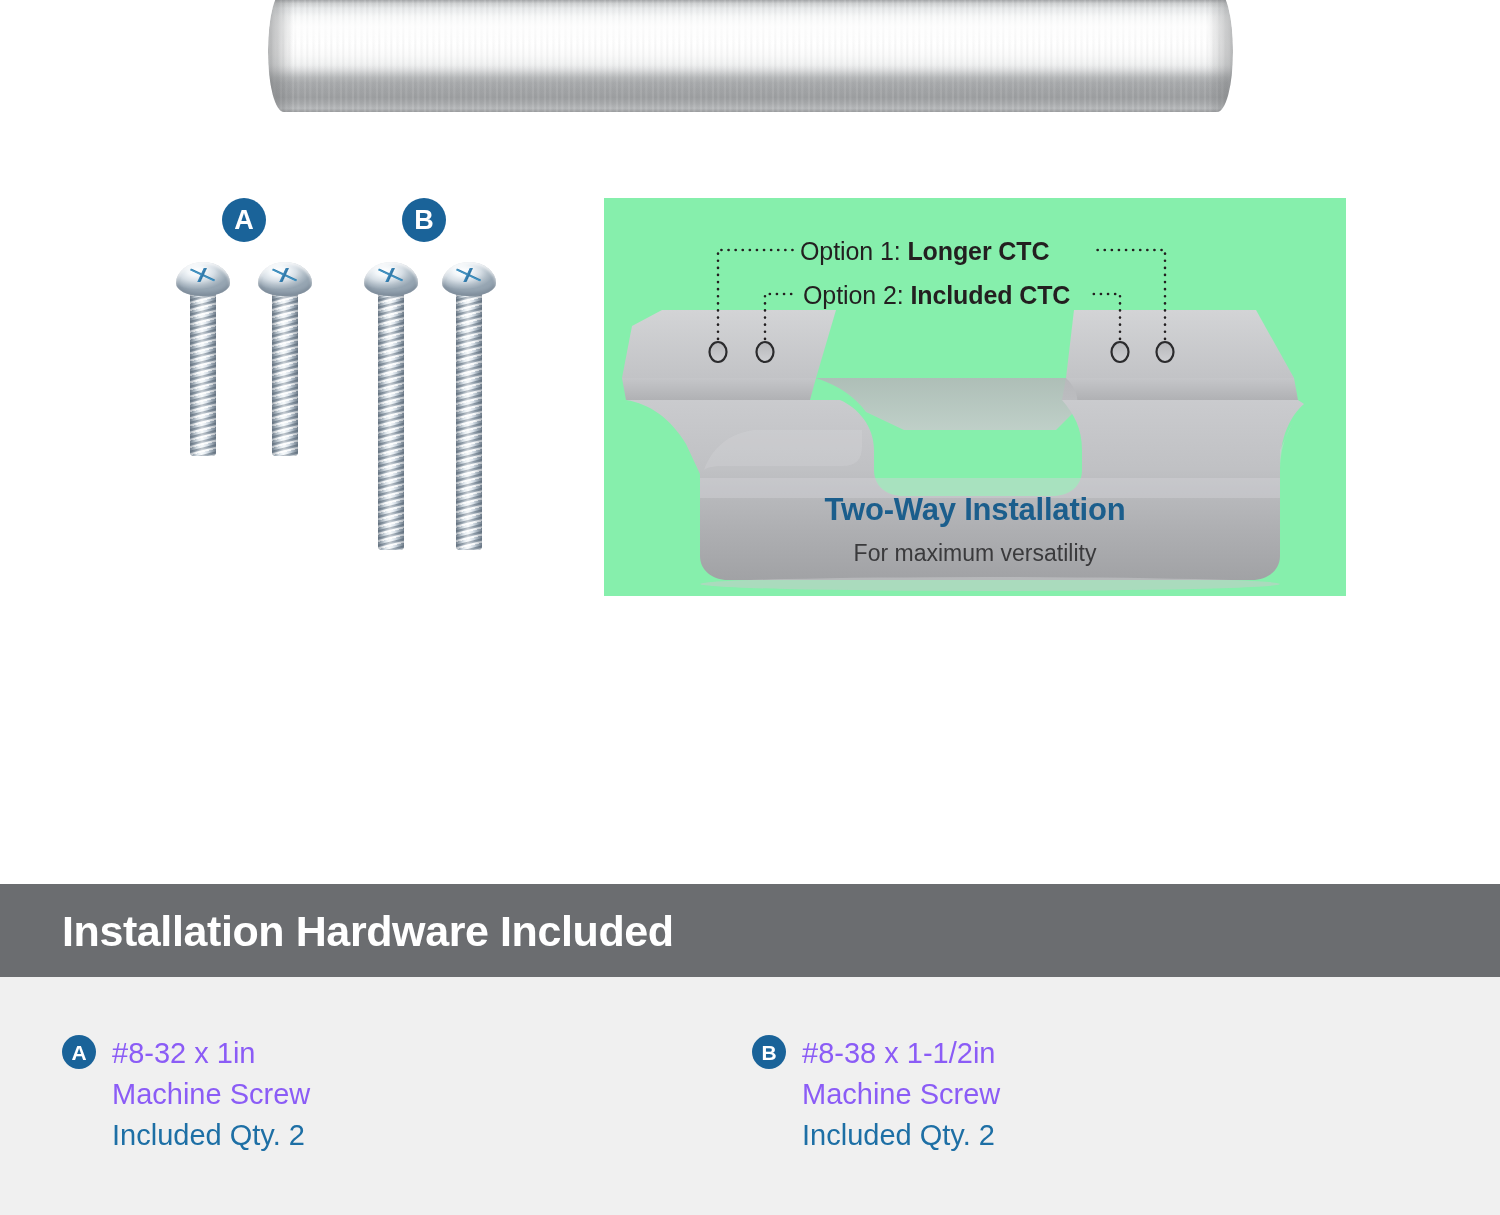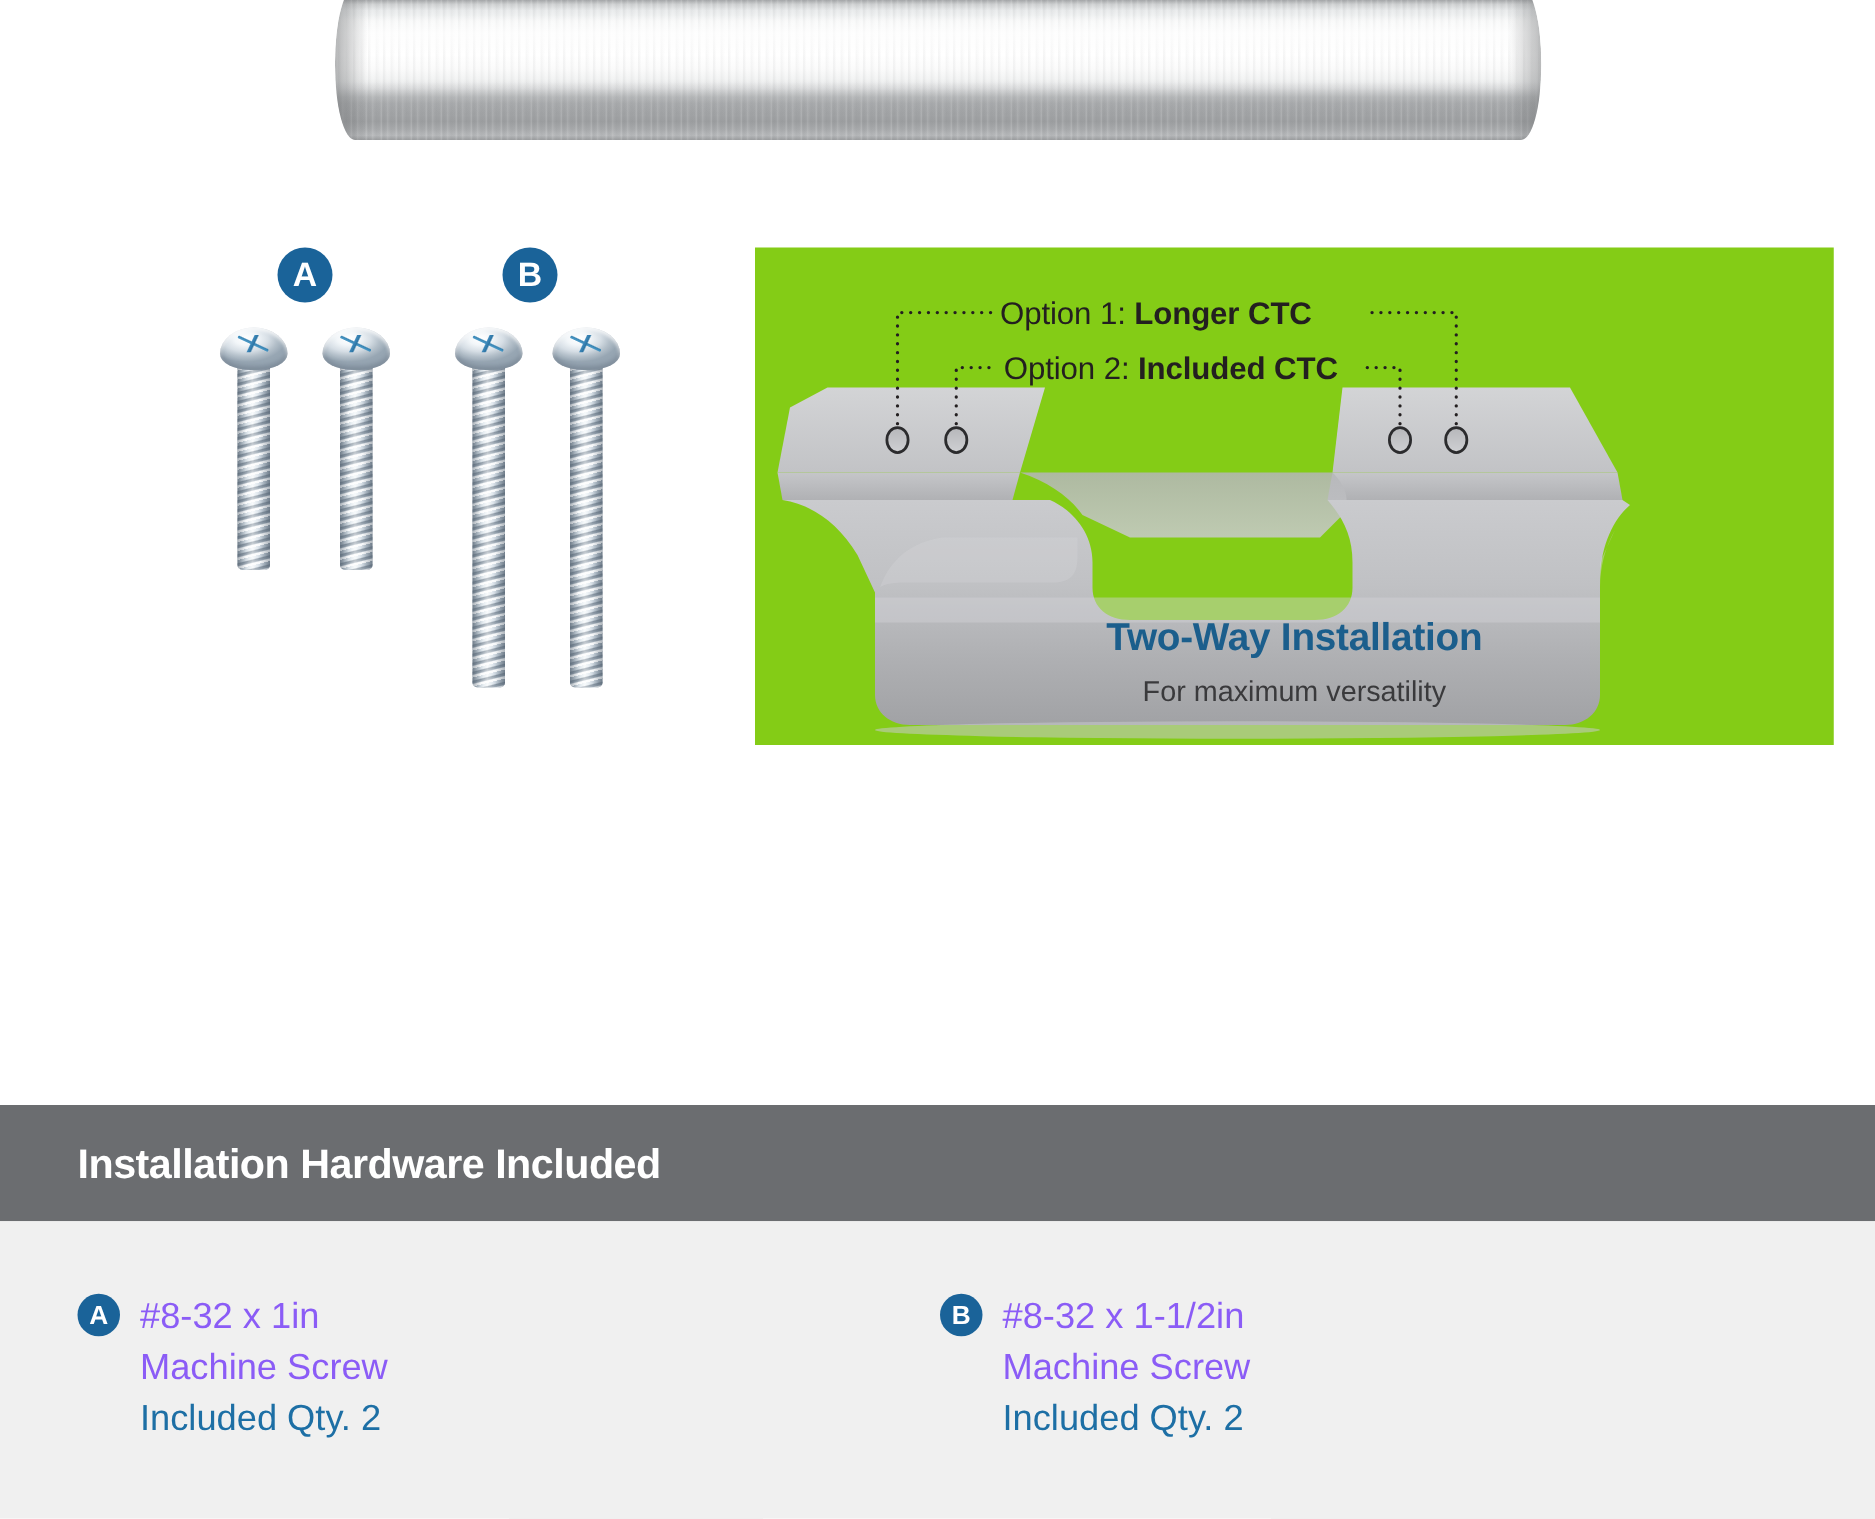--- a/index.html
+++ b/index.html
@@ -174,23 +174,23 @@
       rgba(255,255,255,.35) 46%,
       rgba(255,255,255,0) 70%,
       rgba(70,85,100,.38) 100%);
   }
 
   
   #install-panel {
     position: absolute;
     left: 604px;
     top: 198px;
-    width: 863px;
+    width: 742px;
     height: 398px;
-    background: #84cc16;
+    background: #86efac;
   }
   .panel-svg { position: absolute; left: 0; top: 0; }
 
   .opt-label {
     position: absolute;
     font-size: 25px;
     color: #231f20;
     white-space: nowrap;
     letter-spacing: -0.1px;
   }
@@ -221,21 +221,21 @@
     width: 1500px;
     height: 93px;
     background: #6b6d70;
   }
   #hw-header .title {
     position: absolute;
     left: 62px;
     top: 50%;
     transform: translateY(-50%);
     color: #ffffff;
-    font-size: 33px;
+    font-size: 43px;
     font-weight: bold;
     letter-spacing: -0.4px;
     white-space: nowrap;
   }
   #hw-body {
     position: absolute;
     left: 0;
     top: 977px;
     width: 1500px;
     height: 238px;
@@ -420,18 +420,18 @@
     <div class="hw-lines">
       <div class="hw-line">#8-32 x 1in</div>
       <div class="hw-line">Machine Screw</div>
       <div class="hw-line qty">Included Qty. 2</div>
     </div>
   </div>
 
   <div class="hw-item b">
     <div class="hw-badge">B</div>
     <div class="hw-lines">
-      <div class="hw-line">#8-32 x 1-1/2in</div>
+      <div class="hw-line">#8-38 x 1-1/2in</div>
       <div class="hw-line">Machine Screw</div>
       <div class="hw-line qty">Included Qty. 2</div>
     </div>
   </div>
 </div>
 
 </body></html>

